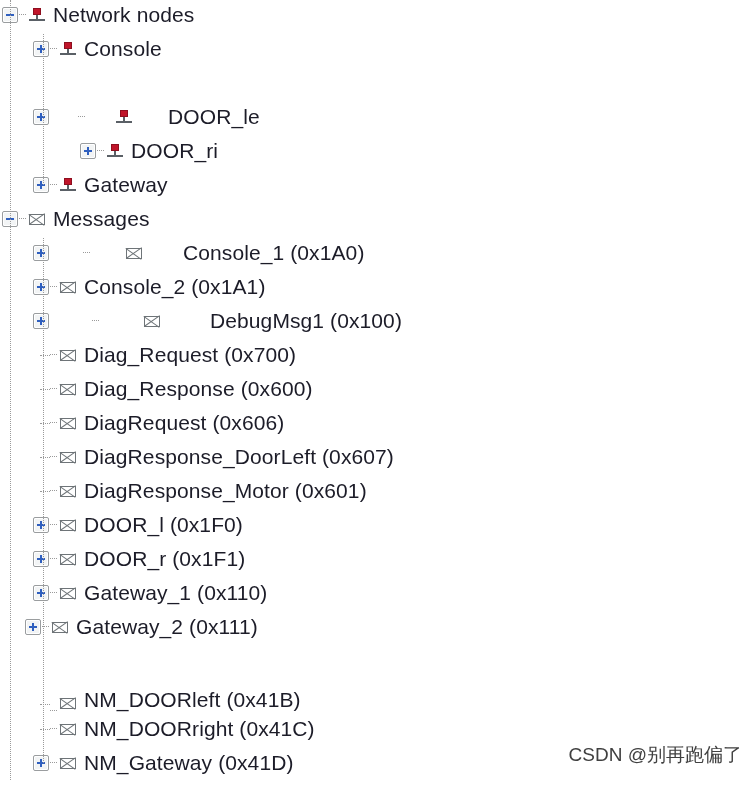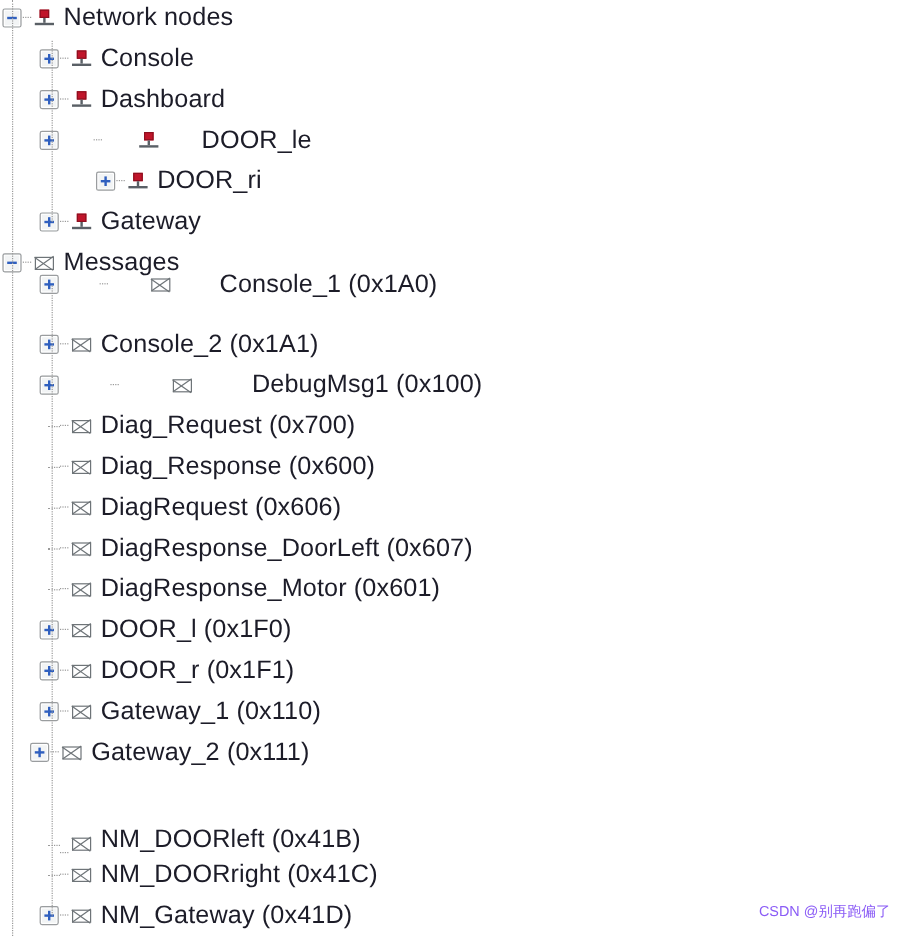--- a/index.html
+++ b/index.html
@@ -177,22 +177,22 @@
     color: #1c1c28;
     font-family: "Liberation Sans", sans-serif;
     letter-spacing: 0.1px;
   }
 
   
   .watermark {
     position: absolute;
     right: 14px;
     bottom: 18px;
-    font-size: 12px;
-    color: #8b5cf6;
+    font-size: 19px;
+    color: #404040;
     font-family: "Liberation Sans", sans-serif;
     white-space: nowrap;
   }
 </style>
 </head>
 <body>
 
 <div id="tree">
     <div class="row lvl1" style="top: -2px;">
       <span class="expander">
@@ -212,86 +212,73 @@
         <span class="v"></span>
       </span>
       <span class="stub"></span>
       <span class="icon icon-node">
         <span class="cube"></span>
         <span class="stem"></span>
         <span class="base"></span>
       </span>
       <span class="label">Console</span>
     </div>
-    <div class="row lvl2" style="top: 66px;">
+    <div class="row lvl2" style="top: 100px; gap: 28px;">
       <span class="expander">
         <span class="h"></span>
         <span class="v"></span>
       </span>
       <span class="stub"></span>
       <span class="icon icon-node">
         <span class="cube"></span>
         <span class="stem"></span>
         <span class="base"></span>
       </span>
-      <span class="label">Dashboard</span>
-    </div>
-    <div class="row lvl2" style="top: 100px; gap: 28px;">
+      <span class="label">DOOR_le</span>
+    </div>
+    <div class="row lvl2" style="top: 134px; margin-left: 47px;">
       <span class="expander">
         <span class="h"></span>
         <span class="v"></span>
       </span>
       <span class="stub"></span>
       <span class="icon icon-node">
         <span class="cube"></span>
         <span class="stem"></span>
         <span class="base"></span>
       </span>
-      <span class="label">DOOR_le</span>
-    </div>
-    <div class="row lvl2" style="top: 134px; margin-left: 47px;">
+      <span class="label">DOOR_ri</span>
+    </div>
+    <div class="row lvl2" style="top: 168px;">
       <span class="expander">
         <span class="h"></span>
         <span class="v"></span>
       </span>
       <span class="stub"></span>
       <span class="icon icon-node">
         <span class="cube"></span>
         <span class="stem"></span>
         <span class="base"></span>
       </span>
-      <span class="label">DOOR_ri</span>
-    </div>
-    <div class="row lvl2" style="top: 168px;">
-      <span class="expander">
-        <span class="h"></span>
-        <span class="v"></span>
-      </span>
-      <span class="stub"></span>
-      <span class="icon icon-node">
-        <span class="cube"></span>
-        <span class="stem"></span>
-        <span class="base"></span>
-      </span>
       <span class="label">Gateway</span>
     </div>
     <div class="trunk trunk-lvl2" style="top: 34px; height: 151px;"></div>
     <div class="row lvl1" style="top: 202px;">
       <span class="expander">
         <span class="h"></span>
       </span>
       <span class="stub"></span>
       <span class="icon icon-msg">
         <span class="env"></span>
         <span class="fold1"></span>
         <span class="fold2"></span>
       </span>
       <span class="label">Messages</span>
     </div>
-    <div class="row lvl2" style="top: 220px; gap: 33px;">
+    <div class="row lvl2" style="top: 236px; gap: 33px;">
       <span class="expander">
         <span class="h"></span>
         <span class="v"></span>
       </span>
       <span class="stub"></span>
       <span class="icon icon-msg">
         <span class="env"></span>
         <span class="fold1"></span>
         <span class="fold2"></span>
       </span>

